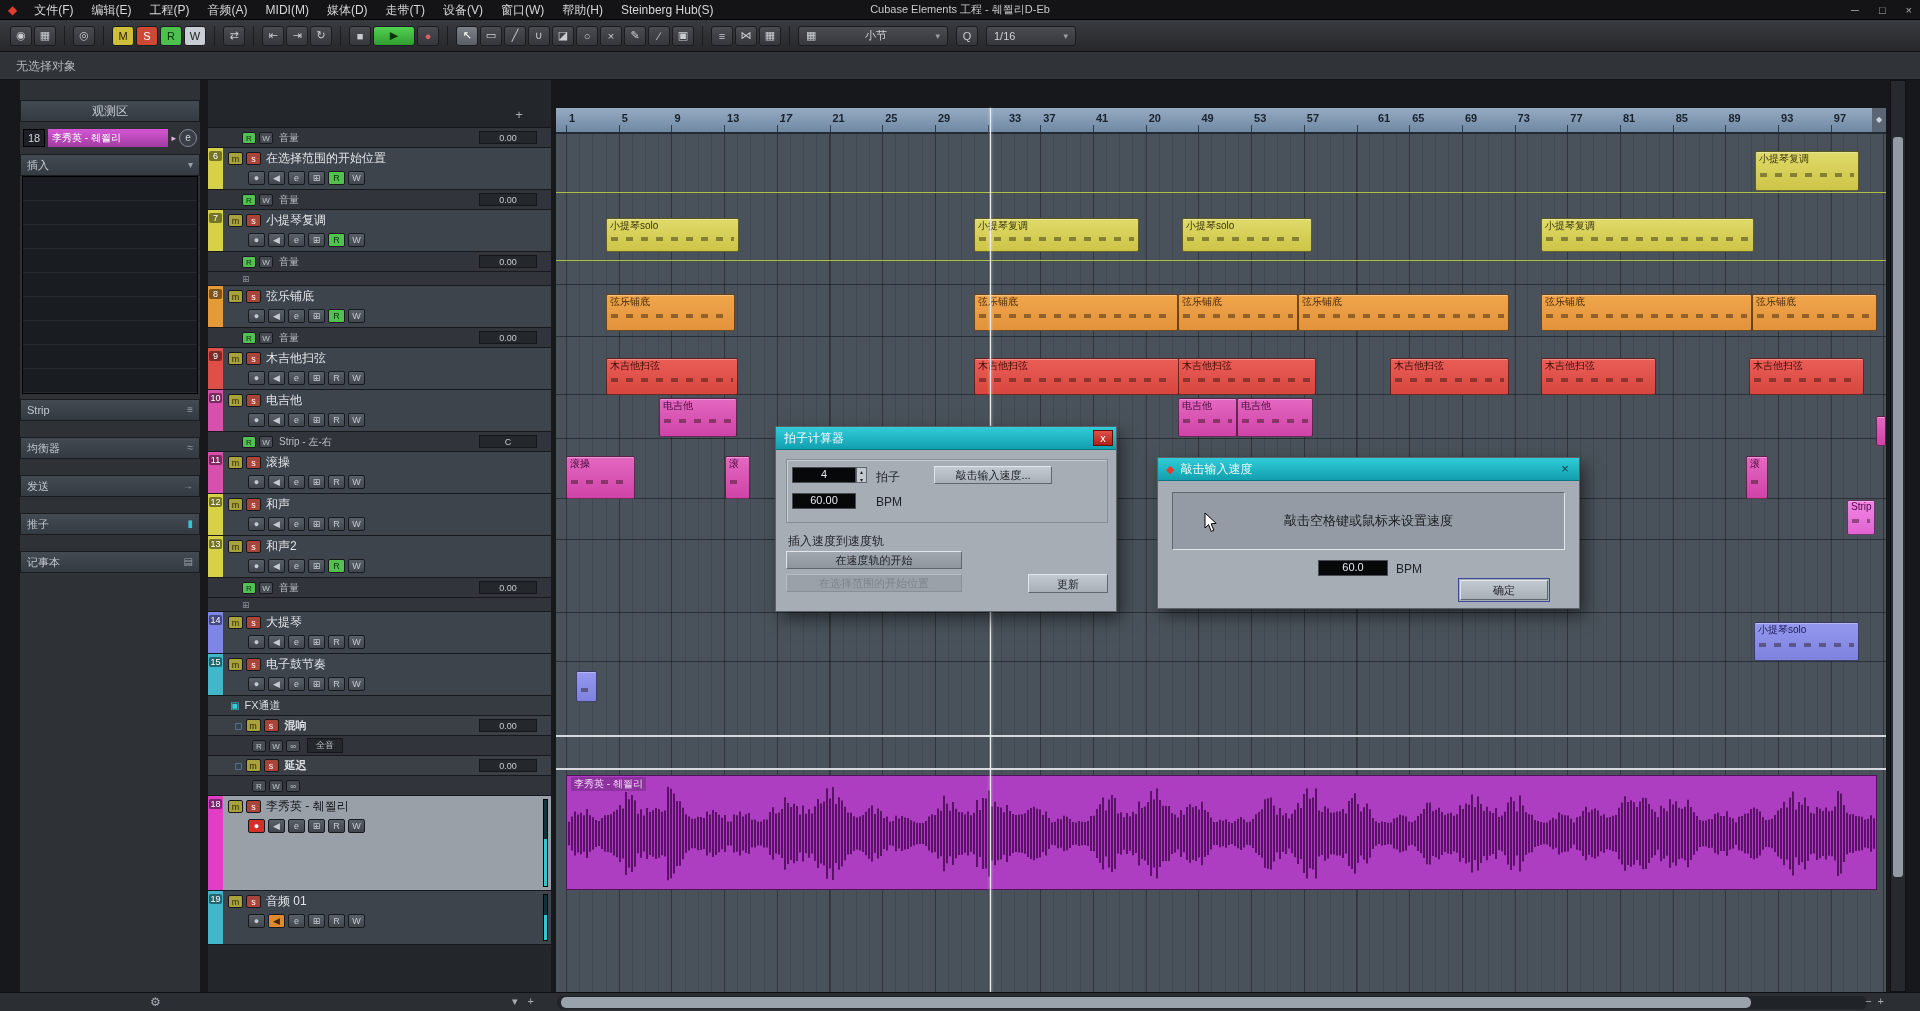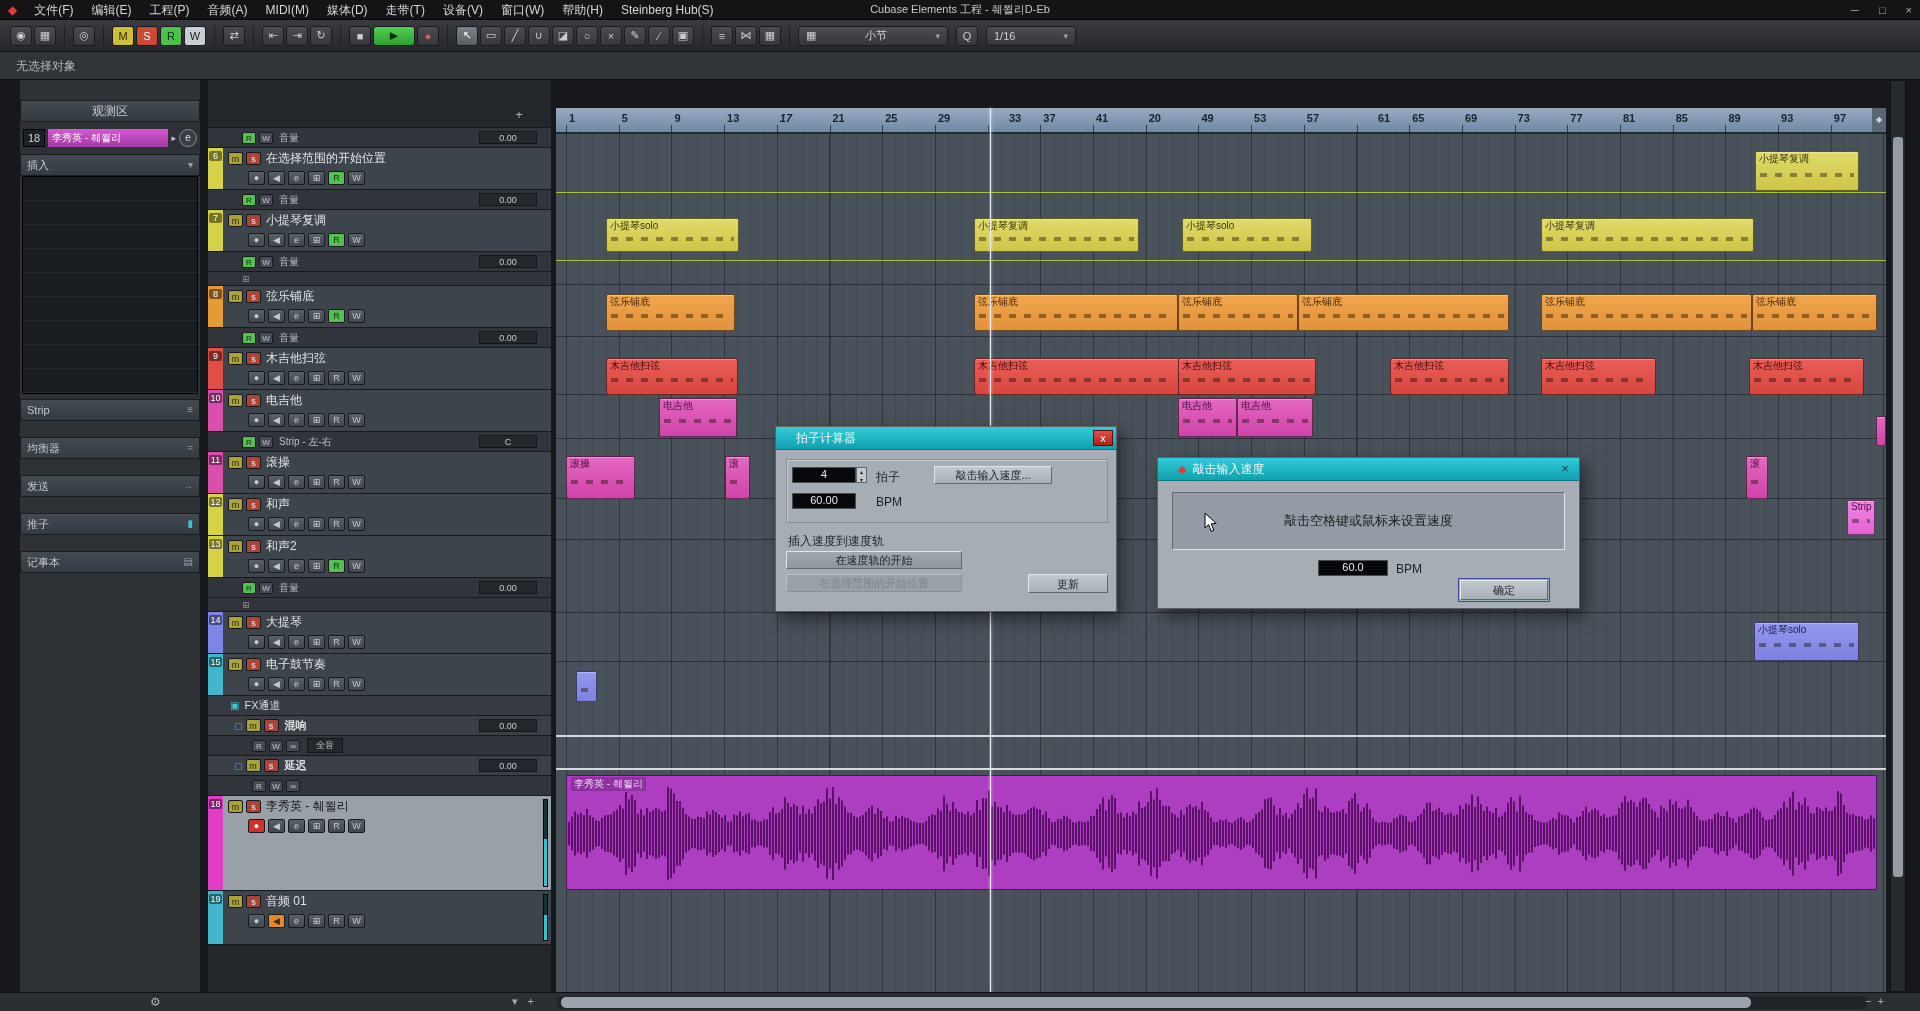--- a/index.html
+++ b/index.html
@@ -112,21 +112,21 @@
 .vthumb{position:absolute;left:2px;right:2px;top:56px;height:740px;background:#949ba4;border-radius:3px;}
 .footer{position:absolute;left:0;bottom:0;right:0;height:19px;background:#2b2e33;border-top:1px solid #0f1013;z-index:25;}
 .f-gear{position:absolute;left:150px;top:2px;font-size:12px;color:#a8aeb4;}
 .f-tl{position:absolute;left:512px;top:2px;font-size:11px;color:#a8aeb4;display:flex;gap:10px;}
 .hscroll{position:absolute;left:557px;width:1310px;top:3px;height:13px;background:#202327;border-radius:6px;}
 .hthumb{position:absolute;left:4px;width:1190px;top:1px;bottom:1px;background:#9aa2ab;border-radius:5px;}
 .f-zoom{position:absolute;right:36px;top:2px;display:flex;gap:6px;font-size:11px;color:#a8aeb4;}
 
 
 .dialog{position:absolute;background:#a7adb5;border:1px solid #5e6268;box-shadow:5px 7px 16px rgba(0,0,0,0.5);z-index:40;}
-.dlg-title{position:absolute;left:0;top:0;right:0;height:23px;background:linear-gradient(#31ccd9,#129fae);border-bottom:1px solid #0c7480;color:#f2fafb;font-size:12px;line-height:23px;padding-left:20px;display:flex;align-items:center;gap:6px;}
+.dlg-title{position:absolute;left:0;top:0;right:0;height:23px;background:linear-gradient(#31ccd9,#129fae);border-bottom:1px solid #0c7480;color:#f2fafb;font-size:12px;line-height:23px;padding-left:8px;display:flex;align-items:center;gap:6px;}
 .dlg-close-red{position:absolute;right:3px;top:3px;width:20px;height:16px;background:linear-gradient(#e05048,#b02018);border:1px solid #5e0e08;color:#fff;font-size:11px;text-align:center;line-height:14px;}
 .dlg-close-plain{position:absolute;right:6px;top:3px;width:16px;height:16px;color:#0b3a40;font-size:13px;text-align:center;line-height:16px;}
 .app-diamond{color:#e23b30;font-size:11px;}
 .blackfield{position:absolute;background:#06080a;border:1px solid #484c52;color:#e6e9ec;font-size:11px;text-align:center;}
 .dlabel{position:absolute;font-size:12px;color:#1d2024;}
 .dbtn{position:absolute;background:linear-gradient(#c3c9d1,#a9afb7);border:1px solid;border-color:#e2e6ea #63676d #63676d #e2e6ea;color:#1d2024;font-size:11px;text-align:center;}
 .dbtn.dark{background:linear-gradient(#a2a8b0,#8f959d);}
 .dbtn.disabled{color:#7e848c;background:#9ba1a9;border-color:#b8bec6 #8a9098 #8a9098 #b8bec6;}
 .dbtn.focus{outline:1px solid #3a4a9a;outline-offset:1px;}
 .groupbox{position:absolute;border:1px solid #878d95;box-shadow:inset 1px 1px 0 #c6ccd4;}

